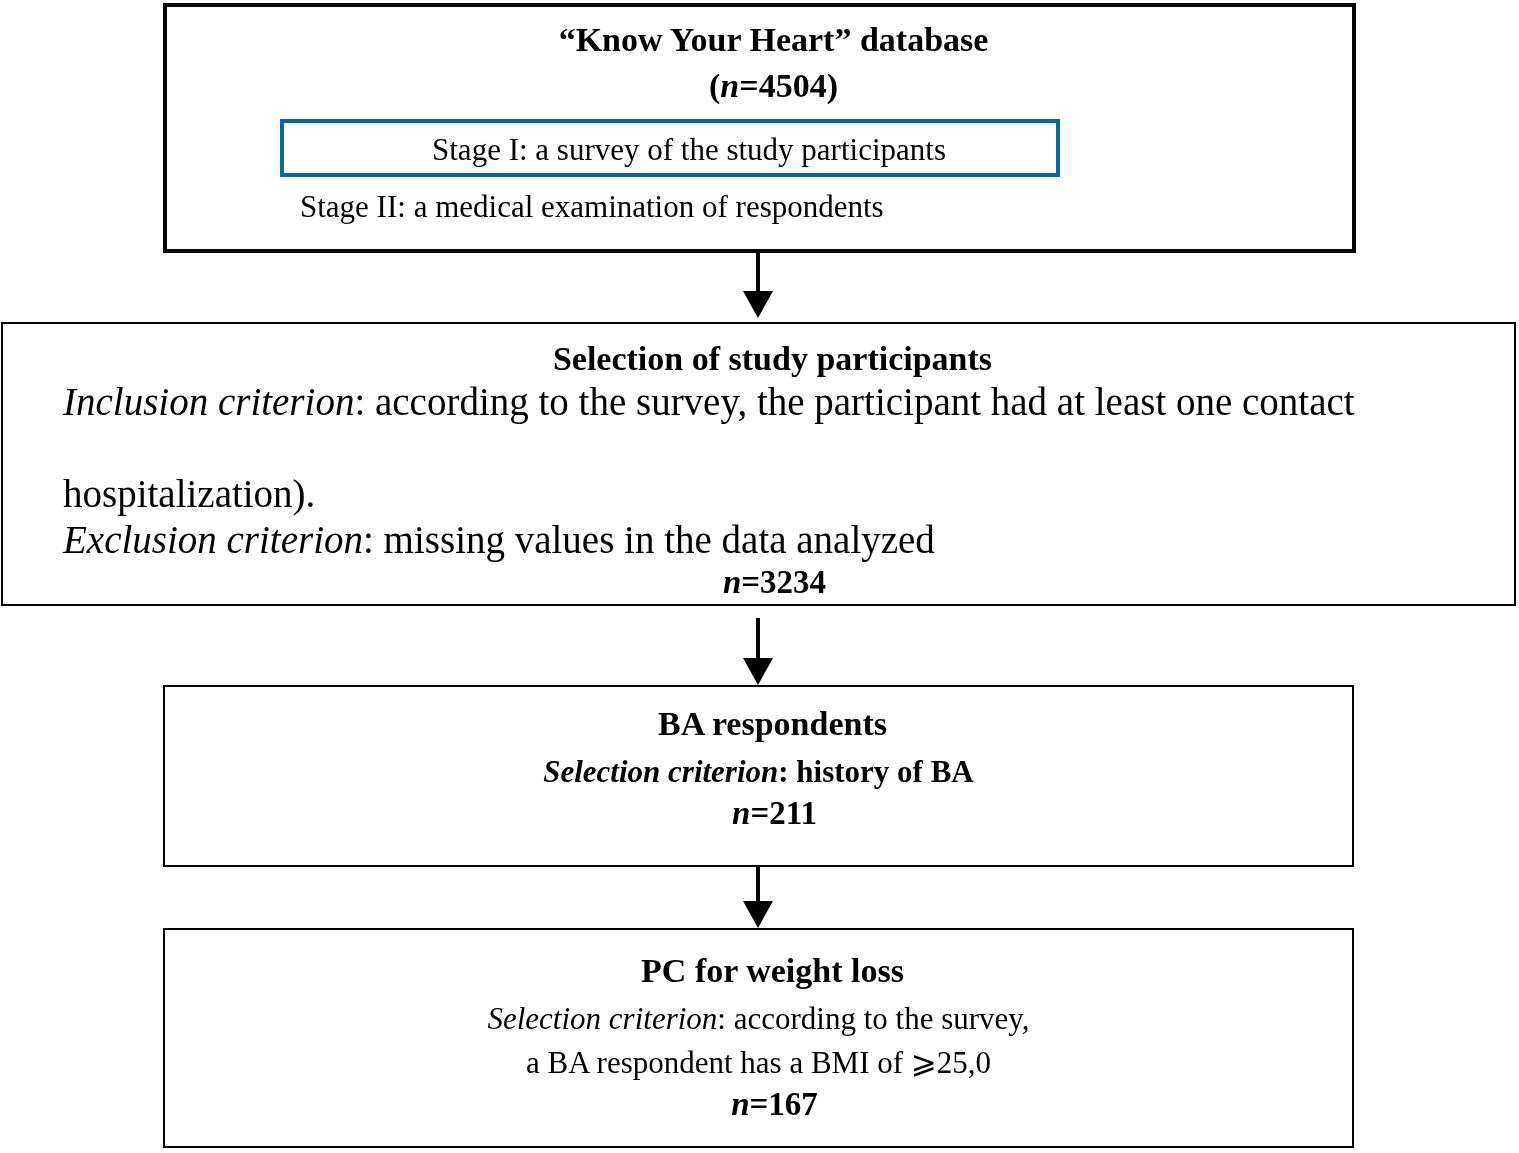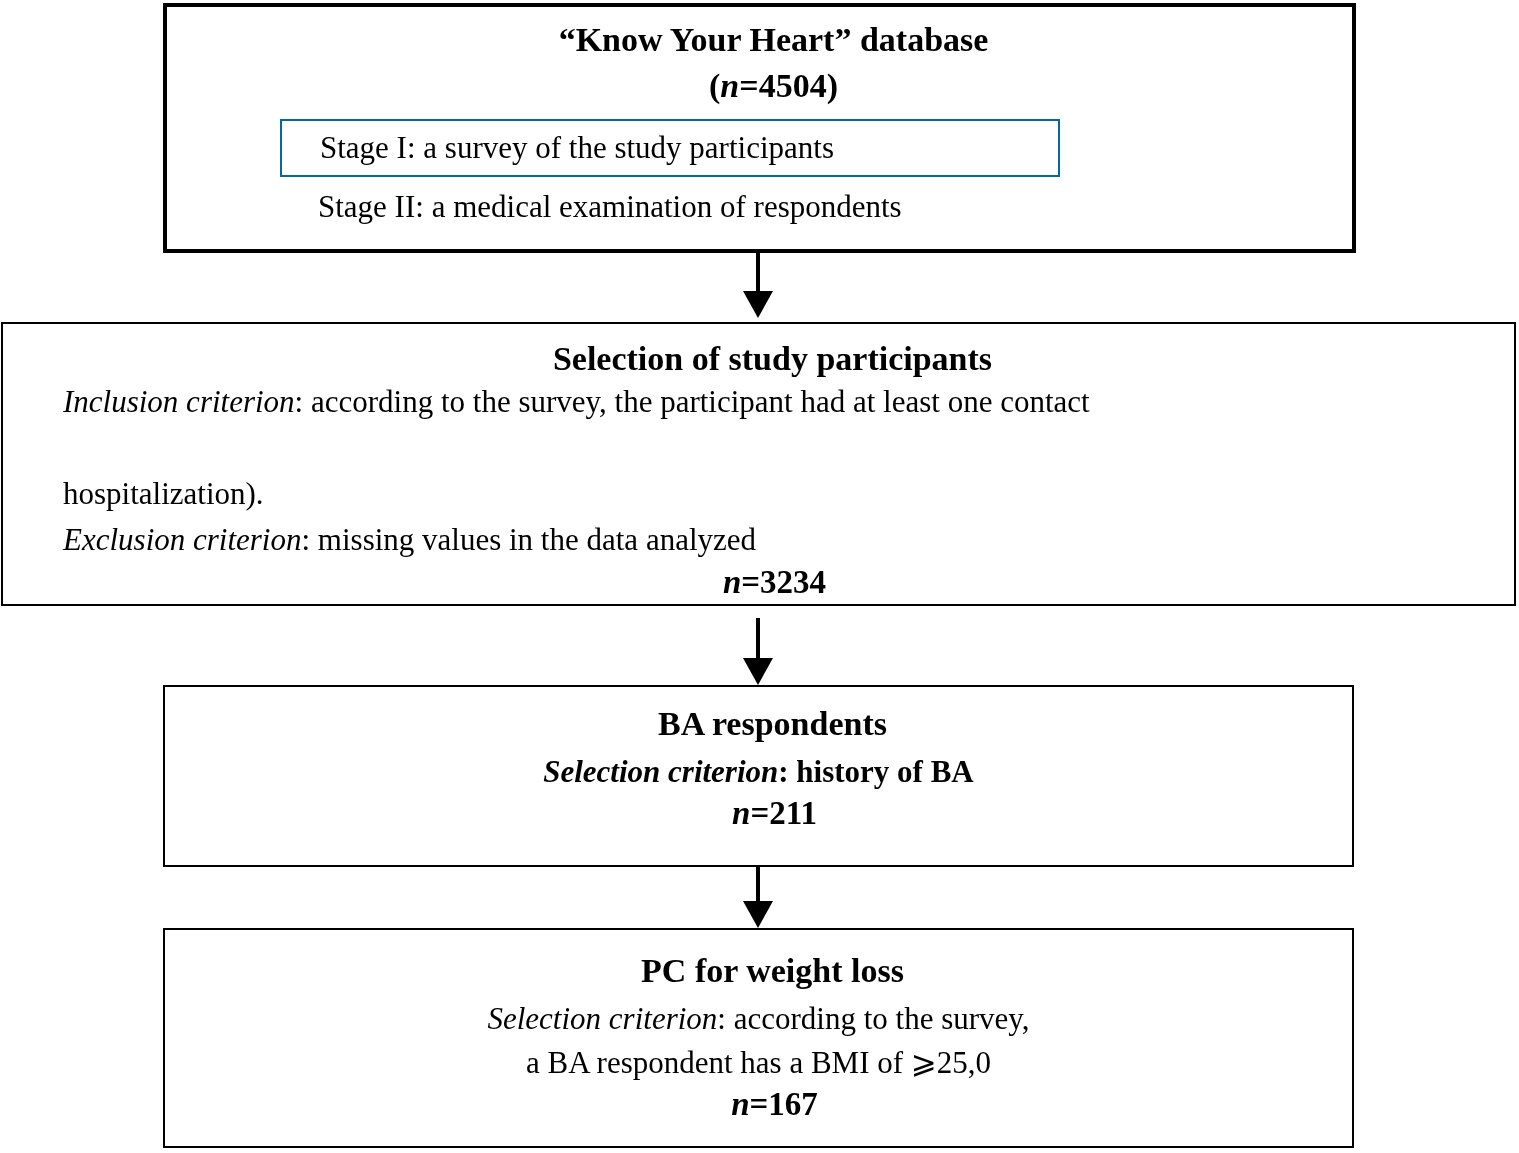--- a/index.html
+++ b/index.html
@@ -43,28 +43,29 @@
   .n-line {
     font-weight: bold;
     font-size: 33px;
     margin-left: 32px;
   }
   .it {
     font-style: italic;
   }
   .para {
     position: absolute;
-    font-size: 31px;
+    font-size: 39px;
     line-height: 46px;
   }
   .inner-box {
     position: absolute;
-    border: 2px solid #0369a1;
+    border: 4px solid #0369a1;
     box-sizing: border-box;
     font-size: 31px;
+    text-align: center;
   }
   .arrow {
     position: absolute;
     width: 36px;
   }
   .arrow .shaft {
     position: absolute;
     left: 16px;
     top: 0;
     width: 4px;
@@ -88,21 +89,21 @@
   <div class="box thick" style="left:163px; top:3px; width:1193px; height:250px;">
     <div class="centered box-title" style="top:10px;">
       <span>“Know Your Heart” database</span>
     </div>
     <div class="centered box-title" style="top:56px;">
       <span>(</span><span class="it">n</span><span>=4504)</span>
     </div>
     <div class="inner-box" style="left:113px; top:112px; width:780px; height:58px; line-height:54px; padding-left:38px;">
       <span>Stage I: a survey of the study participants</span>
     </div>
-    <div class="body-text" style="position:absolute; left:151px; top:180px; line-height:40px;">
+    <div class="body-text" style="position:absolute; left:133px; top:180px; line-height:40px;">
       <span>Stage II: a medical examination of respondents</span>
     </div>
   </div>
 
   <div class="arrow" style="left:740px; top:253px; height:65px;">
     <div class="shaft" style="height:42px;"></div>
     <div class="head" style="top:38px;"></div>
   </div>
 
   <div class="box" style="left:1px; top:322px; width:1515px; height:284px;">

